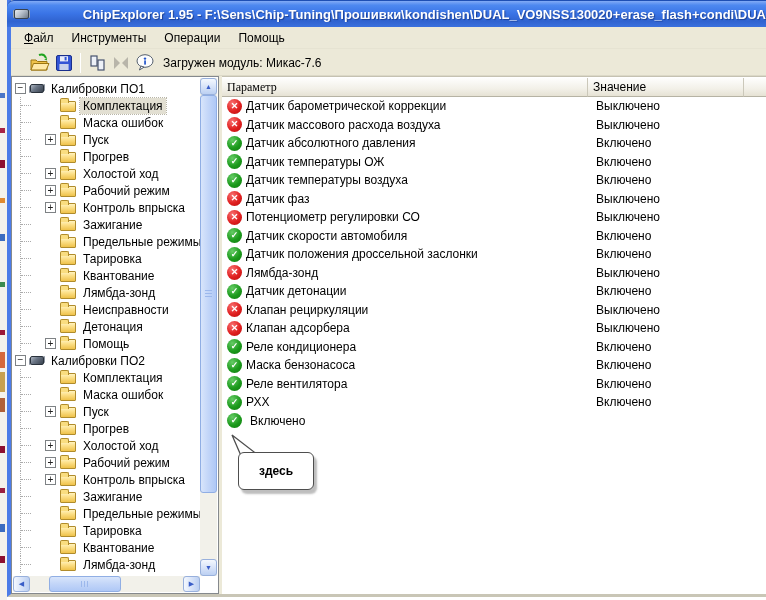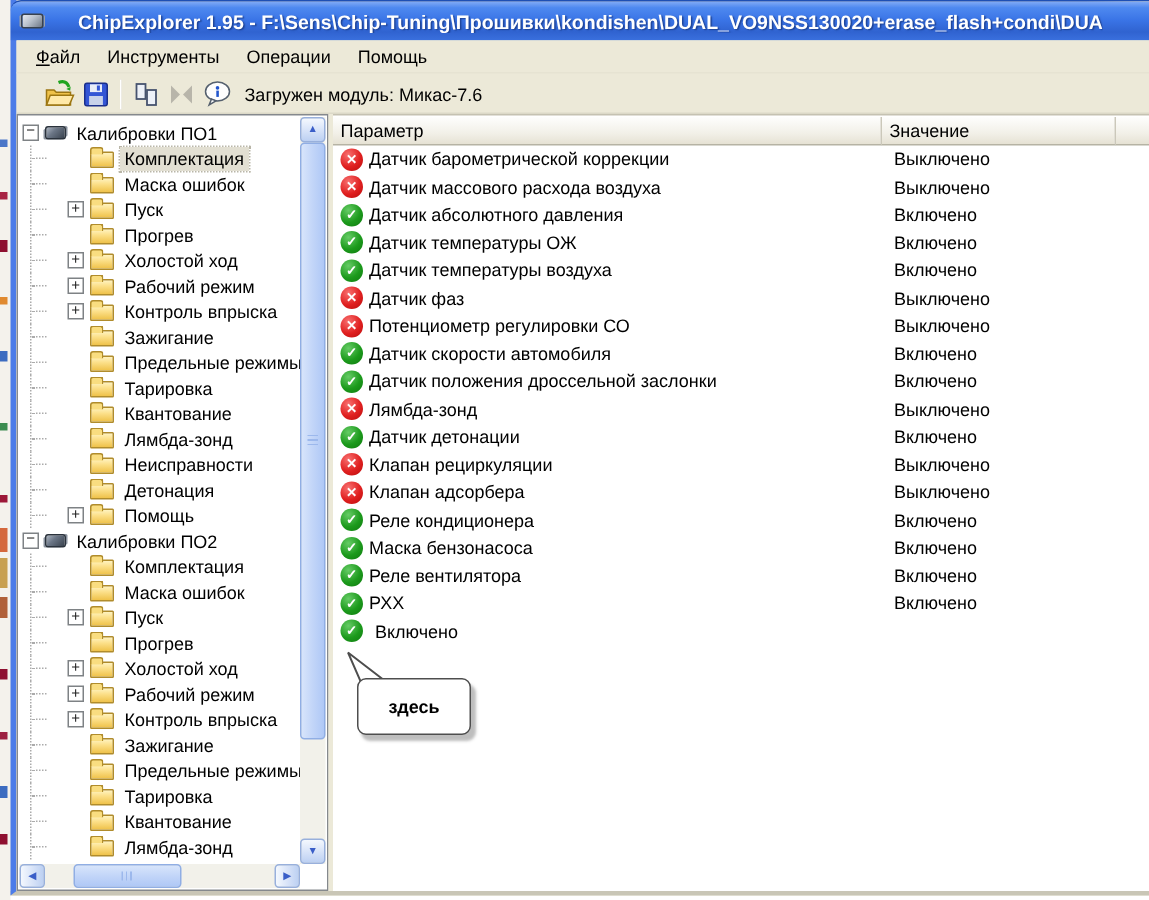--- a/index.html
+++ b/index.html
@@ -17,21 +17,21 @@
 
   
   .window { position:absolute; left:7px; top:0; width:759px; height:597px; border-left:4px solid #4C7CE8; border-bottom:3px solid #C9C6B6; background:#ECE9D8; }
 
   
   .titlebar { position:absolute; left:-4px; top:0; right:0; height:27px;
     background:linear-gradient(180deg,#82ABF6 0%,#4E89F0 16%,#3A74E6 48%,#3063D0 78%,#3A70DE 100%);
     border-top:1px solid #1E4FB4; border-top-left-radius:7px;
     display:flex; align-items:center; gap:23px; padding-left:7px;
     color:#FFF; font-weight:bold; font-size:13px; text-shadow:1px 1px 1px rgba(20,50,120,.75);
-    white-space:nowrap; overflow:hidden; }
+    white-space:nowrap; overflow:hidden;justify-content:space-between; }
   .title-text { overflow:hidden; white-space:nowrap; }
 
   
   .chip-glyph { display:inline-block; width:15px; height:10px; border-radius:2px; flex:none;
     background:linear-gradient(135deg,#E6EAF0 0%,#B9C1CC 45%,#6E7886 100%); border:1px solid #39424E;
     box-shadow:-2px 0 0 -1px #98A0AC, 2px 0 0 -1px #98A0AC; }
   .tree-icon.chip { width:14px; height:9px; border-radius:2px;
     background:linear-gradient(135deg,#AEB6C2 0%,#6B7686 40%,#39424E 100%); border:1px solid #2A323C;
     box-shadow:-2px 1px 0 -1px #8A929E, 2px -1px 0 -1px #8A929E; }
 
@@ -97,21 +97,21 @@
   .h-thumb::after { content:""; position:absolute; top:4px; bottom:4px; left:50%; width:7px; margin-left:-4px;
     background:repeating-linear-gradient(90deg,#9CB8EC 0 1px,transparent 1px 3px); }
 
   .splitter { position:absolute; left:208px; top:0; width:3px; bottom:0; background:#ECE9D8; }
 
   
   .table-panel { position:absolute; left:211px; top:0; right:0; bottom:0; background:#FFF; border-top:1px solid #C5C2B2; }
   .t-header { position:absolute; left:0; top:1px; right:0; height:19px; display:flex; }
   .t-hcell { height:19px; padding:2px 5px; border-right:1px solid #CBC8BA; border-bottom:1px solid #B6B3A4;
     background:linear-gradient(180deg,#FEFEFD 0%,#F2F0E8 60%,#E6E2D4 100%); white-space:nowrap; overflow:hidden; }
-  .t-hcell.c-param { width:366px; }
+  .t-hcell.c-param { width:366px;font-family:Liberation Serif, serif; }
   .t-hcell.c-value { width:156px; }
   .t-hcell.c-rest  { flex:1; border-right:none; }
 
   .t-rows { position:absolute; left:0; top:20px; right:0; }
   .t-row { height:18.5px; display:flex; align-items:center; }
   .status-icon { flex:none; width:15px; height:15px; margin-left:5px; margin-right:4px; border-radius:50%;
     display:flex; align-items:center; justify-content:center; color:#FFF; font-size:9px; font-weight:bold; line-height:1; }
   .t-row.status-off .status-icon { background:radial-gradient(circle at 35% 28%,#F87070 0%,#E02020 55%,#B80C0C 100%); }
   .t-row.status-off .status-icon::before { content:"\2715"; }
   .t-row.status-on  .status-icon { background:radial-gradient(circle at 35% 28%,#66CC66 0%,#1C9A1C 55%,#0E7A0E 100%); }

